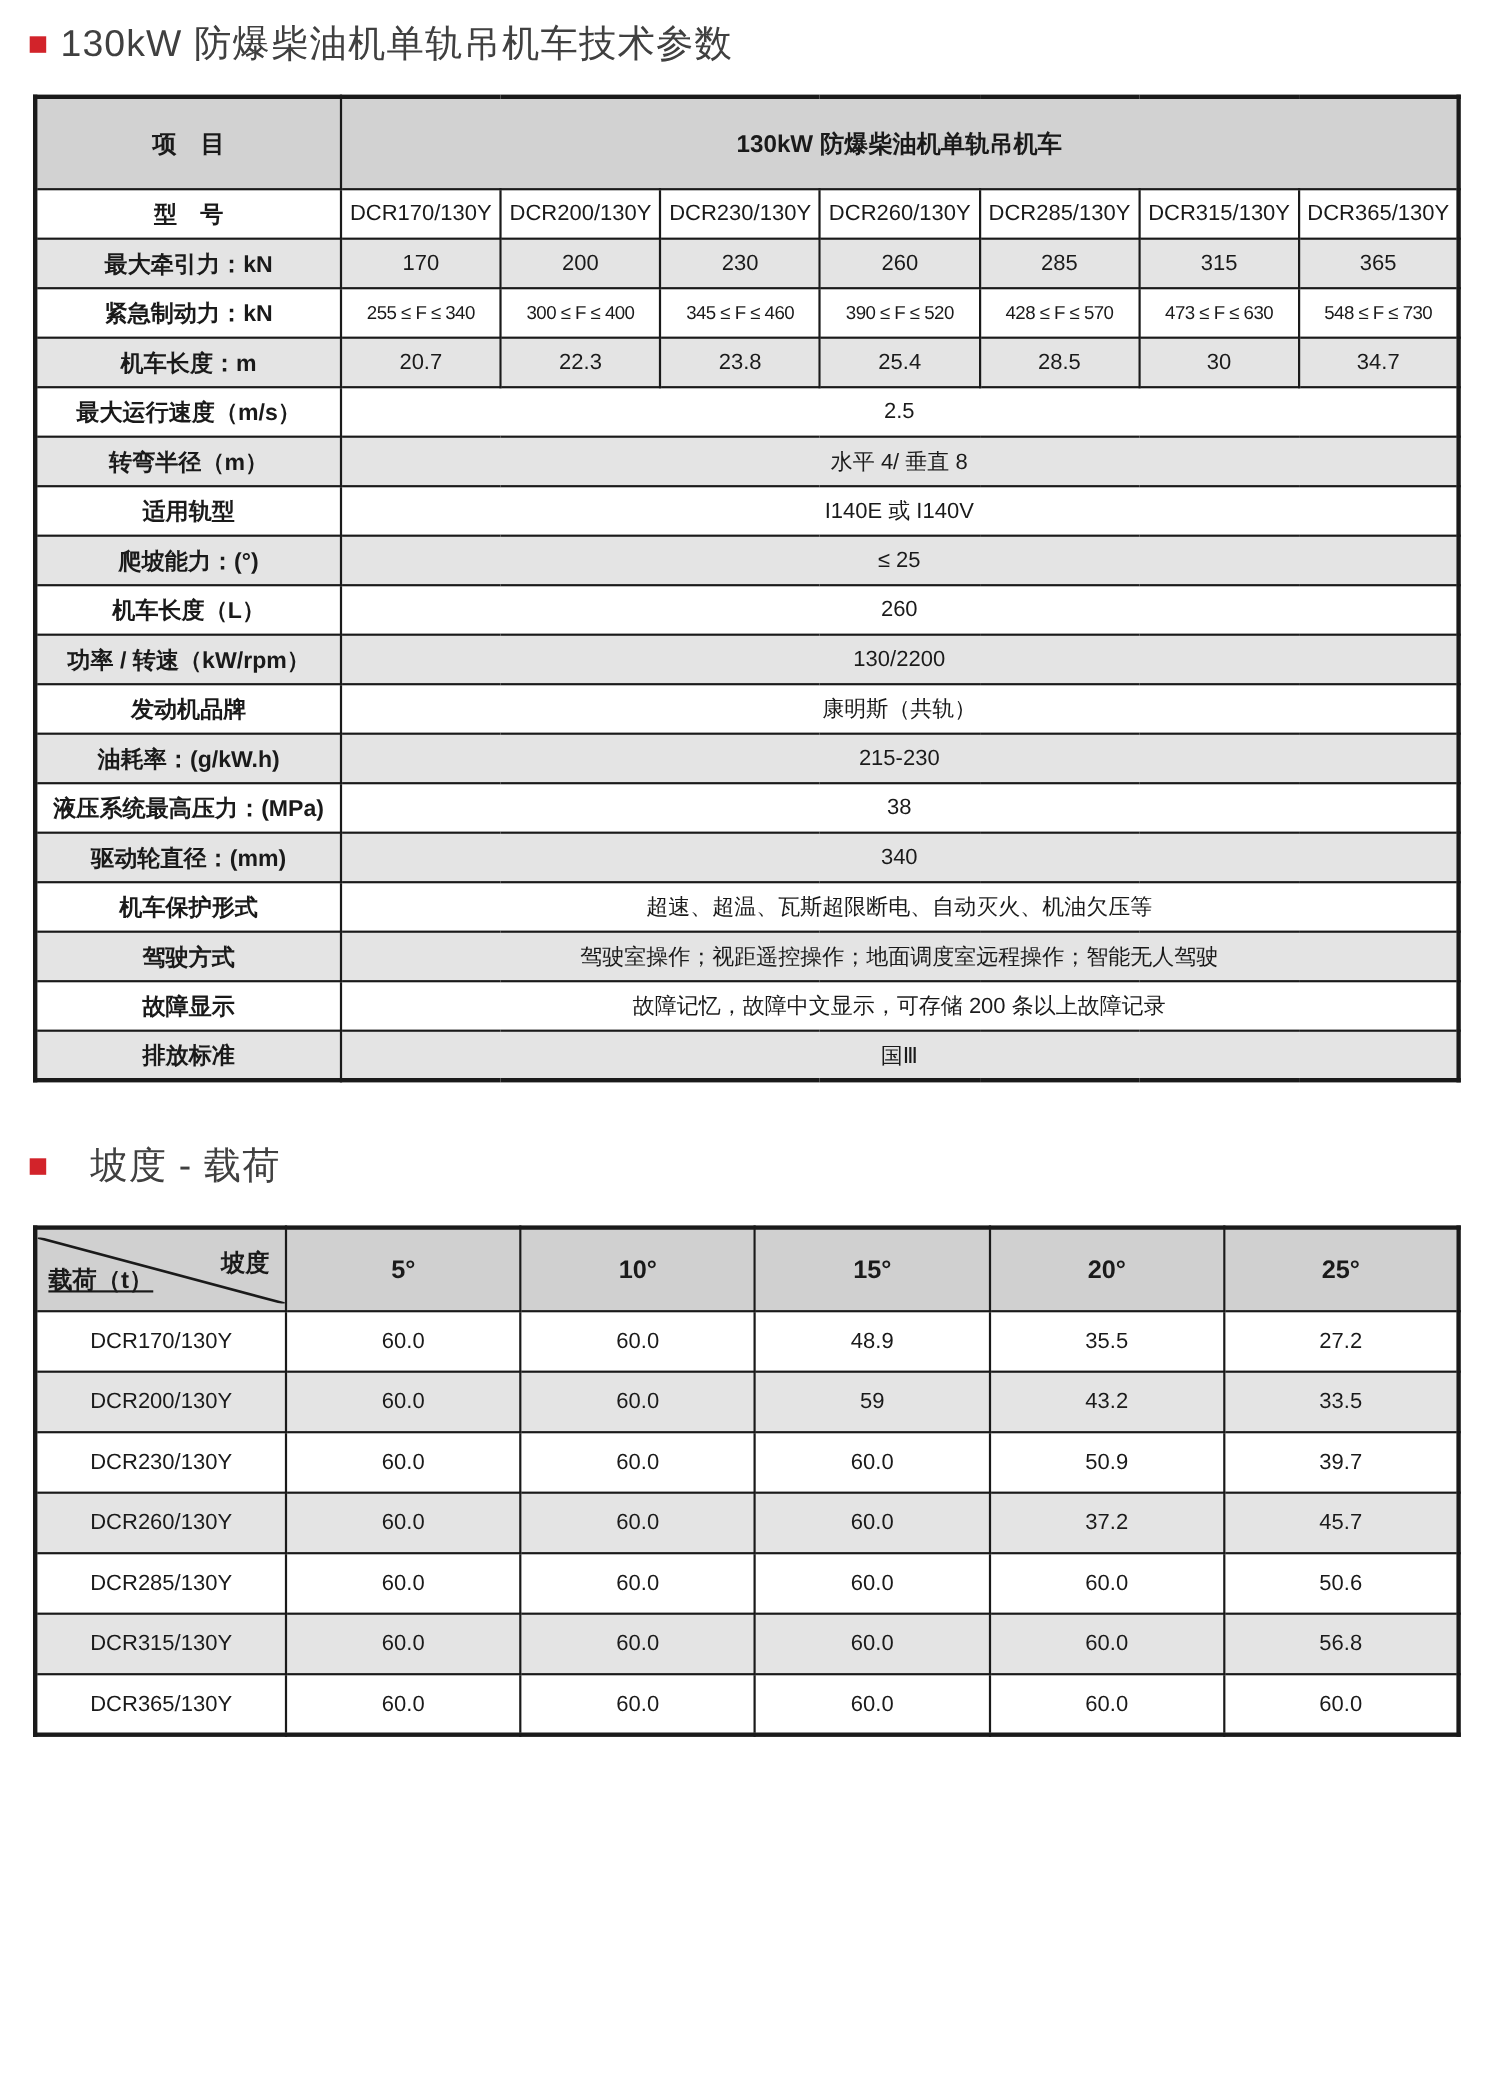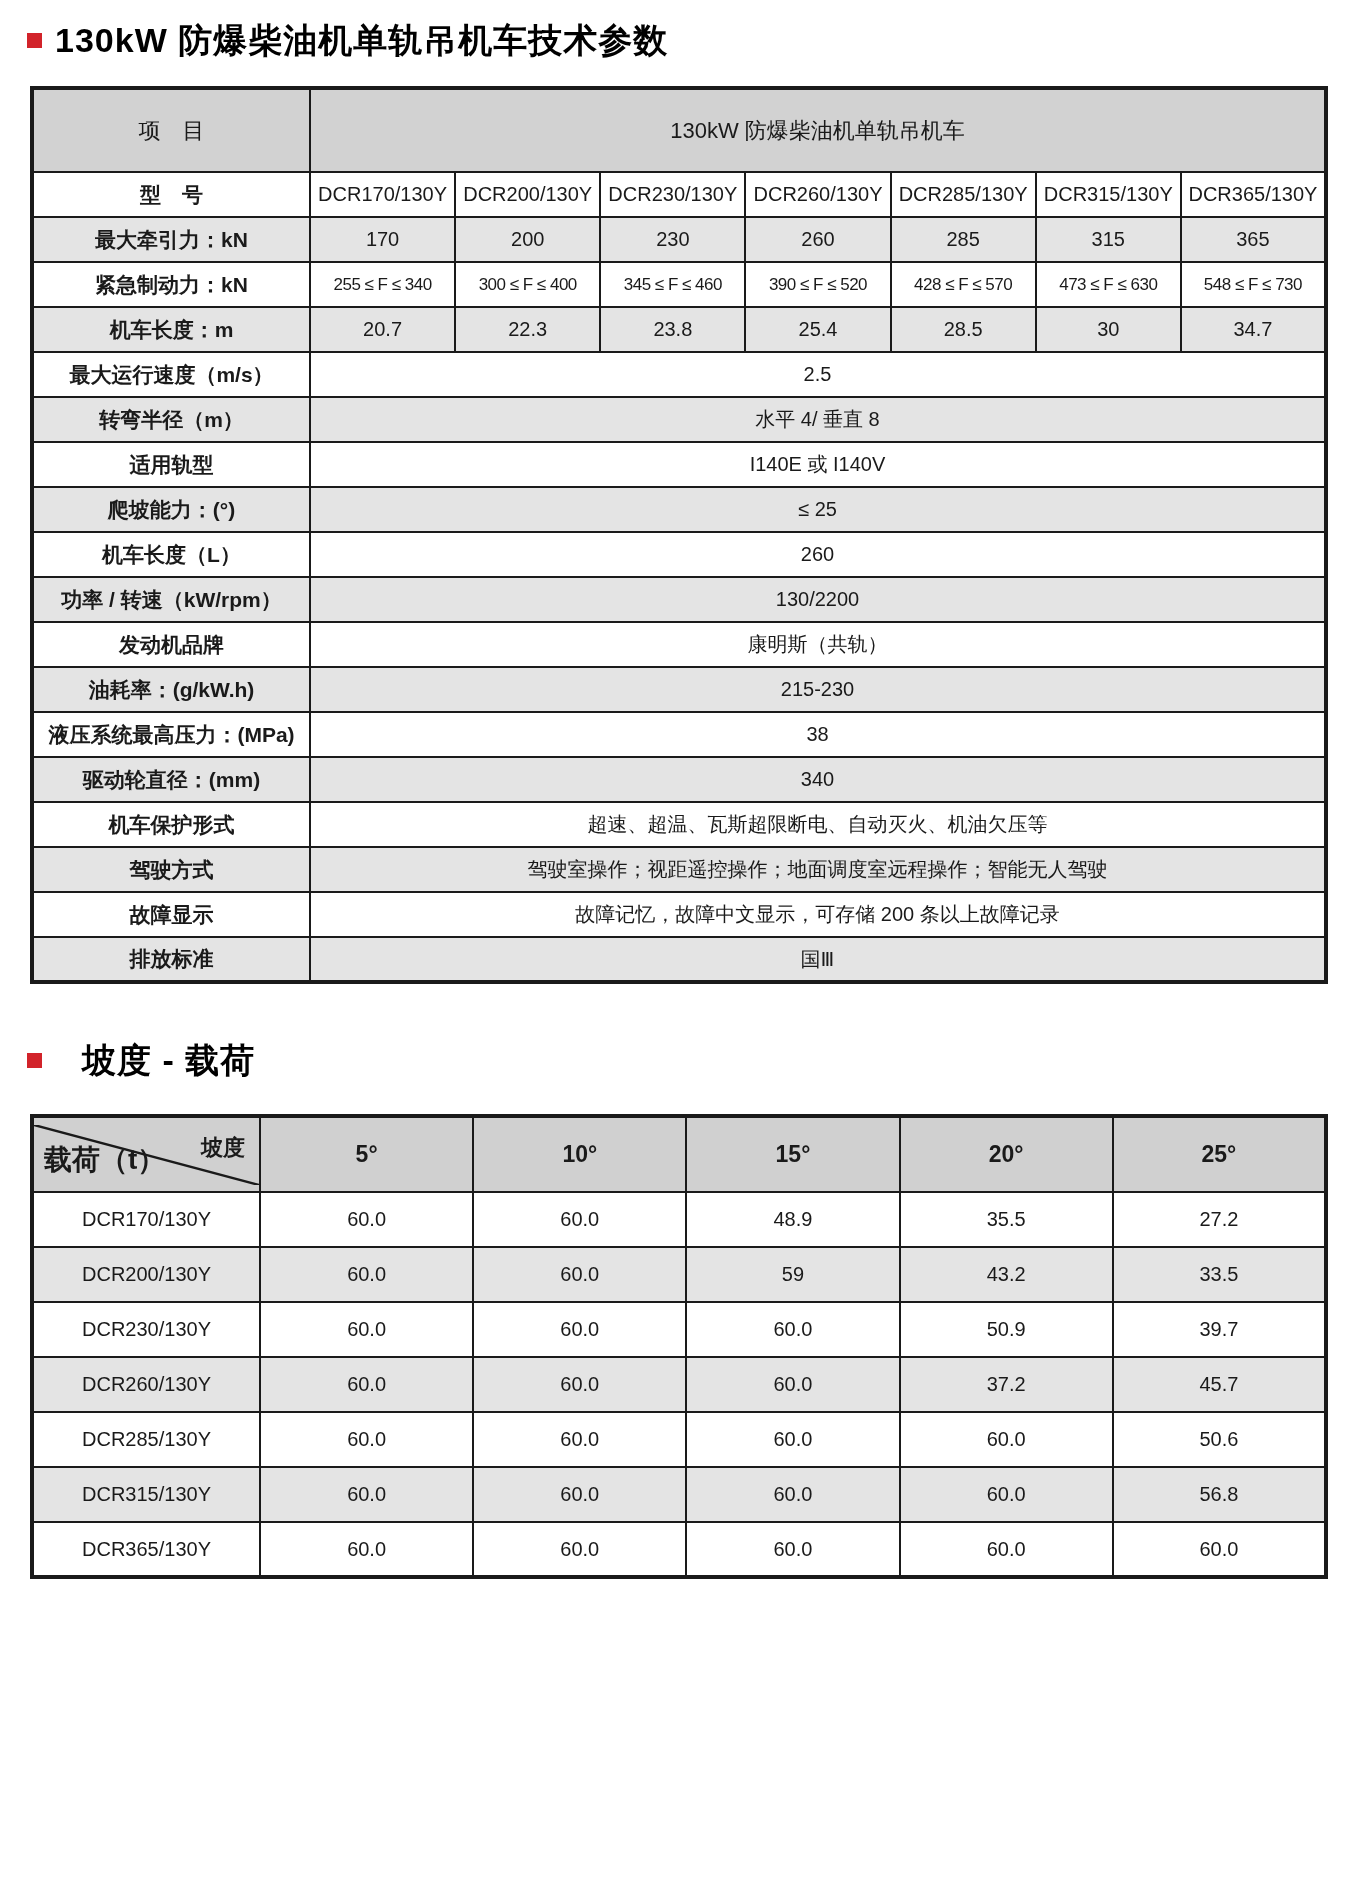--- a/index.html
+++ b/index.html
@@ -23,22 +23,22 @@
   .bullet {
     display: inline-block;
     width: 15px;
     height: 15px;
     background: #d2232a;
     margin-right: 13px;
     flex: 0 0 auto;
   }
   .sec-title-text {
     font-size: 34px;
-    font-weight: bold;
-    color: #000000;
+    font-weight: normal;
+    color: #404040;
     letter-spacing: 1px;
     line-height: 40px;
   }
   table {
     border-collapse: collapse;
     table-layout: fixed;
     width: 1298px;
     margin-left: 30px;
     background: #ffffff;
   }
@@ -51,21 +51,21 @@
     padding: 0 4px;
     overflow: hidden;
   }
   .spec-table, .load-table { border: 4px solid #1a1a1a; }
 
   
   .spec-table col.c-label { width: 278px; }
   .spec-table thead tr { height: 84px; background: #d2d2d2; }
   .spec-table tbody tr { height: 45px; }
   .spec-table tbody tr:nth-child(even) { background: #e4e4e4; }
-  .spec-table th { font-size: 22px; font-weight: normal; }
+  .spec-table th { font-size: 22px; font-weight: bold; }
   .spec-table tbody th.row-label { font-size: 21px; font-weight: bold; }
   .spec-table td { font-size: 20px; font-weight: normal; }
   .spec-table tr.tight td { font-size: 17px; letter-spacing: -0.5px; margin-top: 40px; }
 
   
   .load-table col.c2-label { width: 228px; }
   .load-table thead tr { height: 76px; background: #d0d0d0; }
   .load-table tbody tr { height: 55px; }
   .load-table tbody tr:nth-child(even) { background: #e4e4e4; }
   .load-table thead th { font-size: 23px; font-weight: bold; }
@@ -75,21 +75,21 @@
   
   .corner-cell { padding: 0; }
   .corner-wrap { position: relative; width: 100%; height: 60px; }
   .corner-wrap svg { position: absolute; left: 0; top: 0; width: 100%; height: 100%; display: block; }
   .corner-top {
     position: absolute; top: 8px; right: 14px;
     font-size: 22px; font-weight: bold;
   }
   .corner-bottom {
     position: absolute; bottom: 6px; left: 10px;
-    font-size: 28px; font-weight: bold;
+    font-size: 22px; font-weight: bold; text-decoration: underline;
   }
 </style>
 </head>
 <body>
 
 <div class="page">
 
   <div class="sec-title first">
     <span class="bullet"></span>
     <span class="sec-title-text">130kW 防爆柴油机单轨吊机车技术参数</span>

